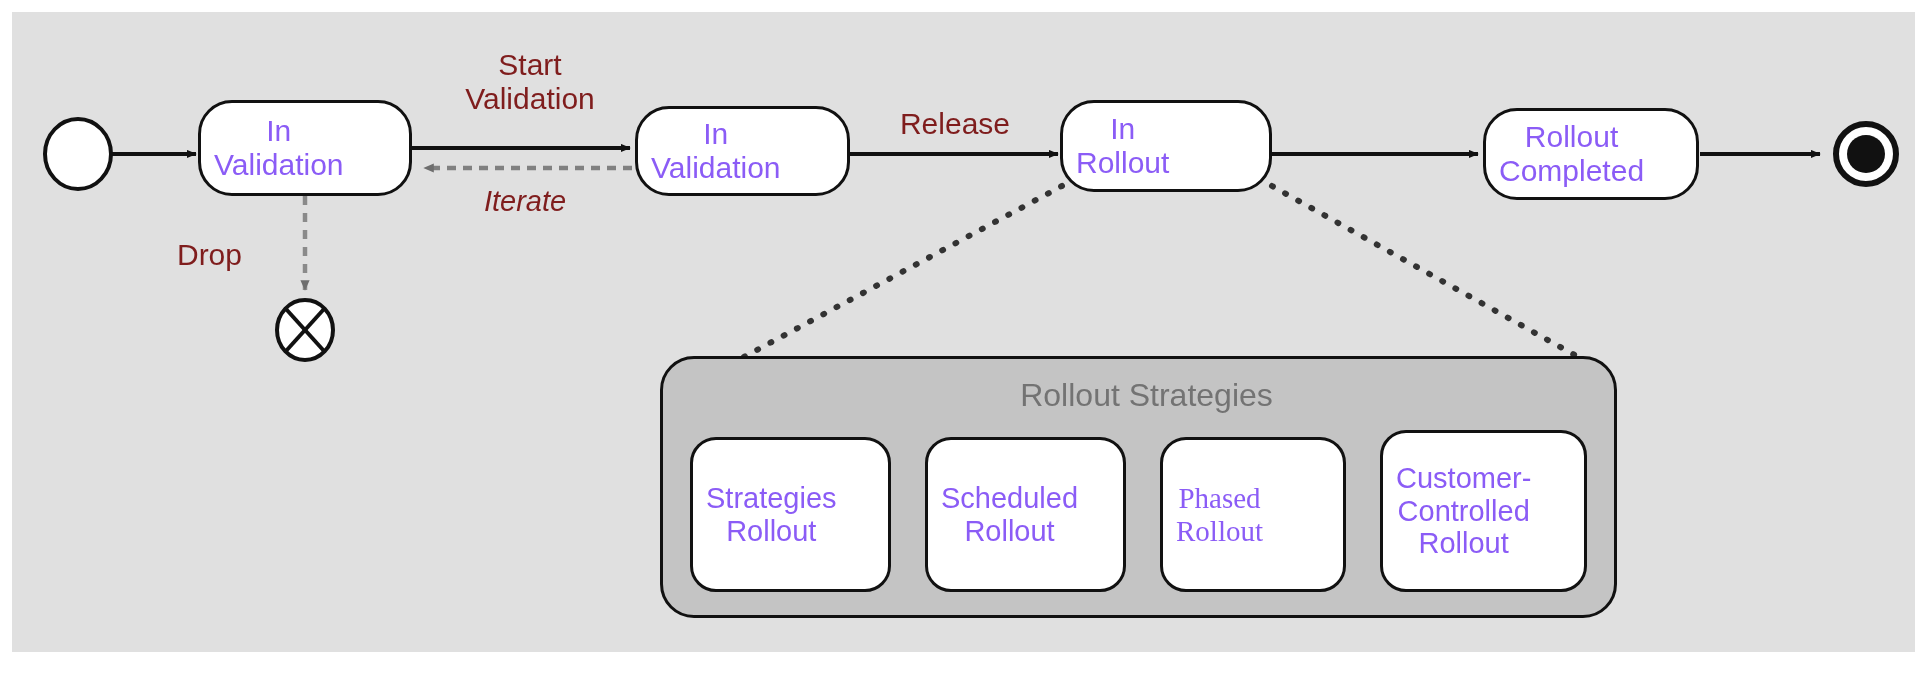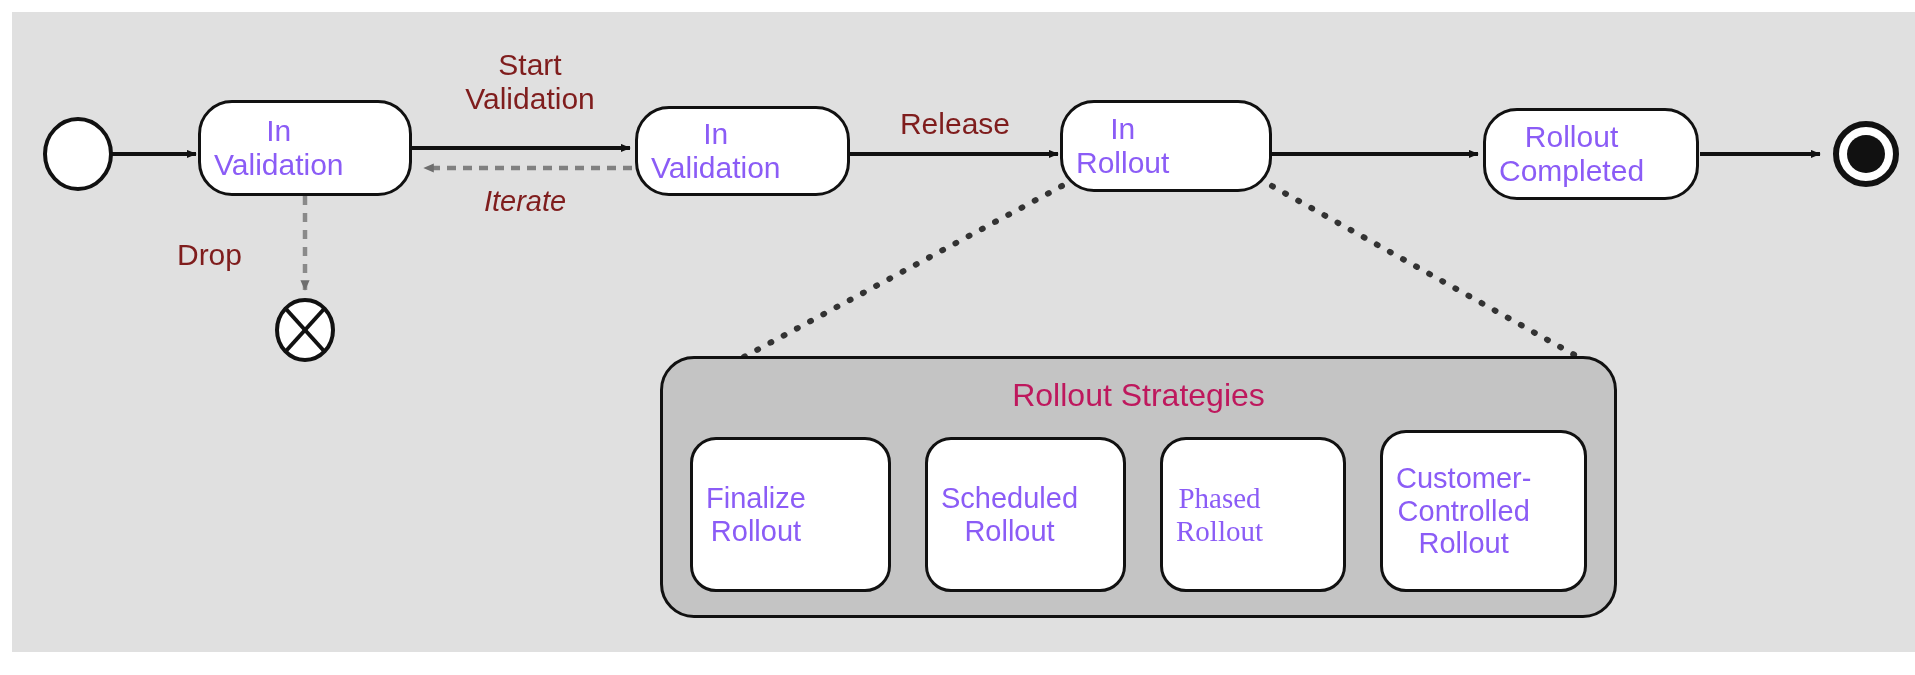--- a/index.html
+++ b/index.html
@@ -68,23 +68,24 @@
     color: #7f1d1d;
     text-align: center;
     line-height: 1.14;
     white-space: pre-line;
     pointer-events: none;
     margin-top: 8px;
   }
   .edge-label.italic { font-style: italic; }
   .composite-title {
     position: absolute;
-    color: #be185d;
+    color: #737373;
     text-align: center;
     pointer-events: none;
+    padding-left: 8px;
   }
 </style>
 </head>
 <body>
 
 <div id="stage">
   <div id="canvas"></div>
 
   <svg class="layer" viewBox="0 0 1915 675">
     <defs>
@@ -165,21 +166,21 @@
 
   <div class="edge-label" style="left:132px; top:230px; width:110px; font-size:30px; text-align:right;">Drop</div>
 
   <div class="composite-box" style="left:660px; top:356px; width:957px; height:262px;"></div>
 
   <div class="composite-title" style="left:660px; top:377px; width:957px; font-size:32px;">Rollout Strategies</div>
 
   <div class="substate-box" style="left:690px; top:437px; width:201px; height:155px;"></div>
   <div class="node-label" style="left:690px; top:437px; width:201px; height:155px; font-size:29px;">
     <span>
-      <span>Finalize</span><br>
+      <span>Strategies</span><br>
       <span>Rollout</span>
     </span>
   </div>
 
   <div class="substate-box" style="left:925px; top:437px; width:201px; height:155px;"></div>
   <div class="node-label" style="left:925px; top:437px; width:201px; height:155px; font-size:29px;border-radius:23px;">
     <span>
       <span>Scheduled</span><br>
       <span>Rollout</span>
     </span>

